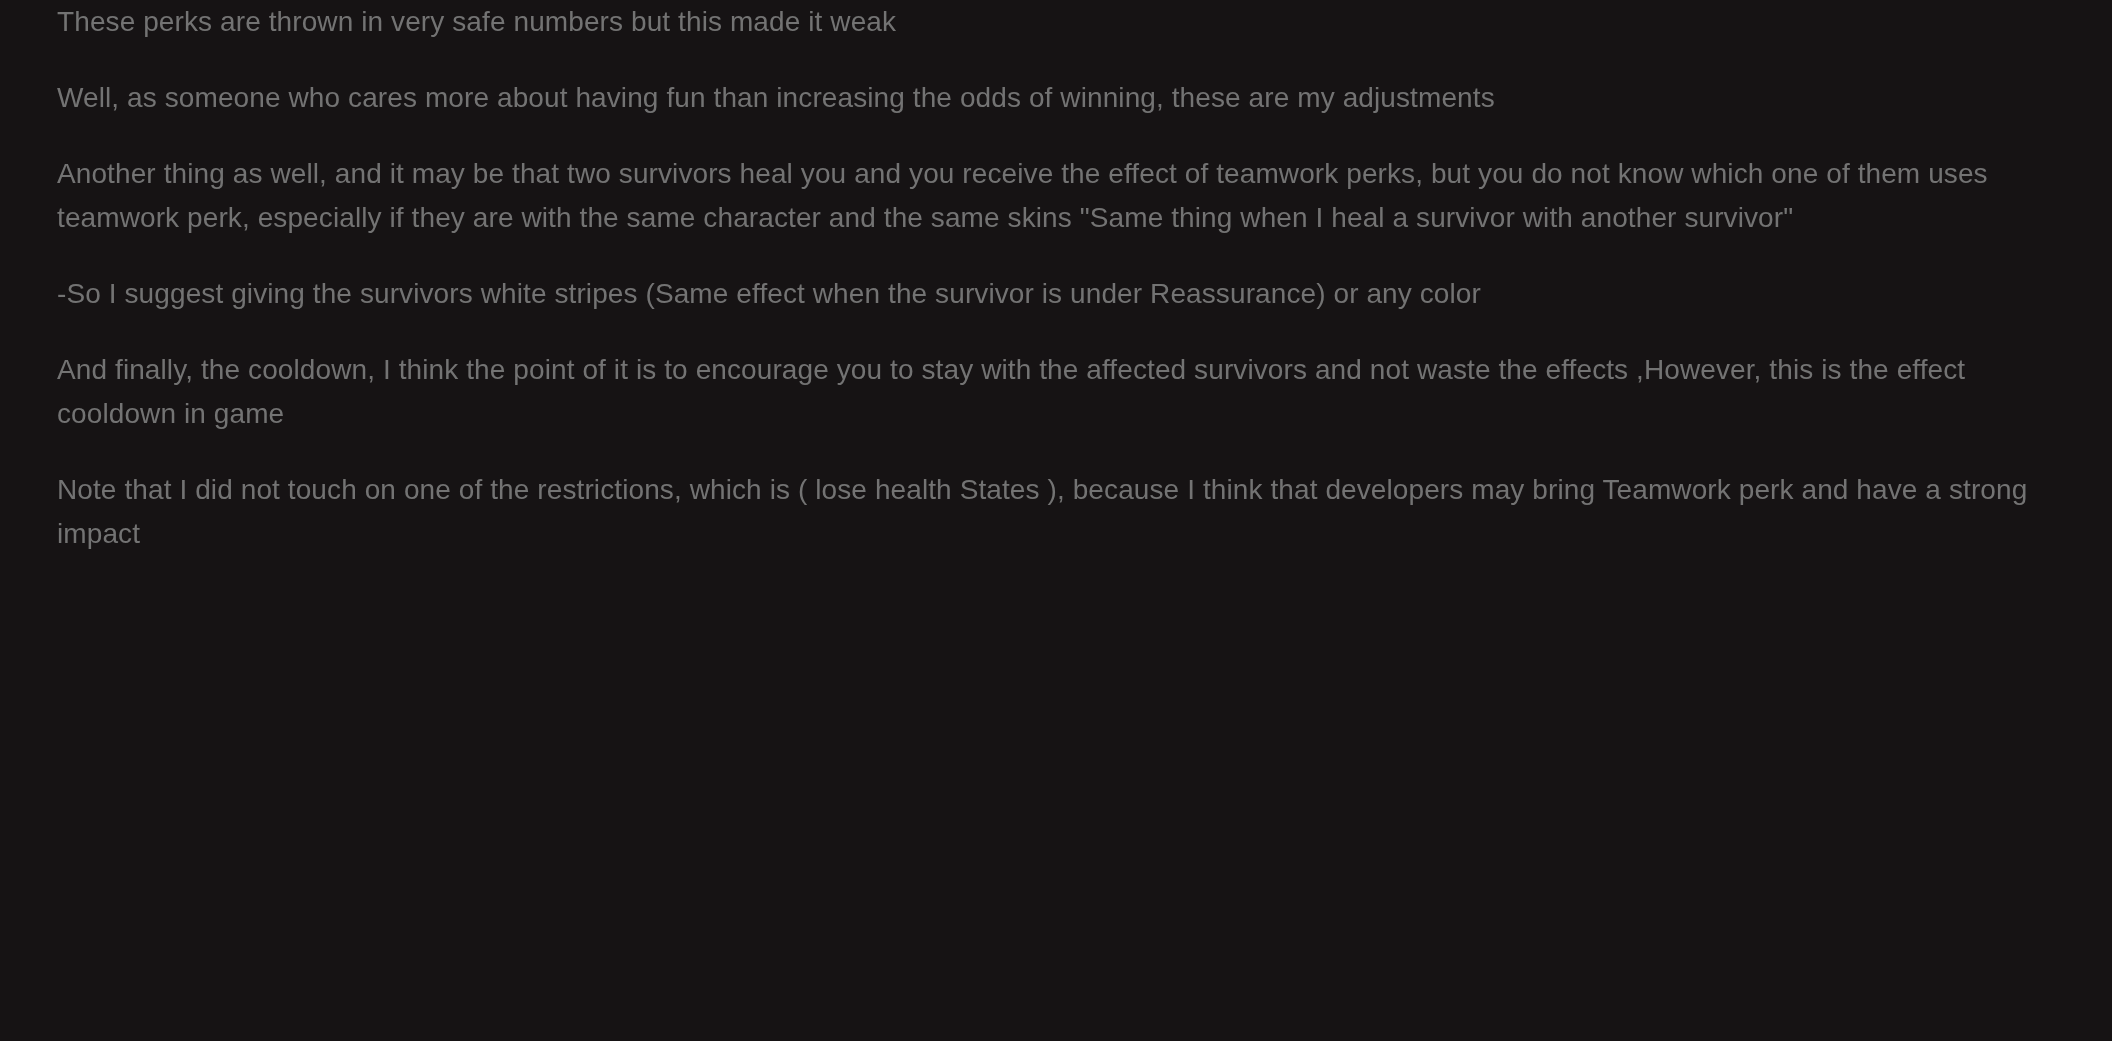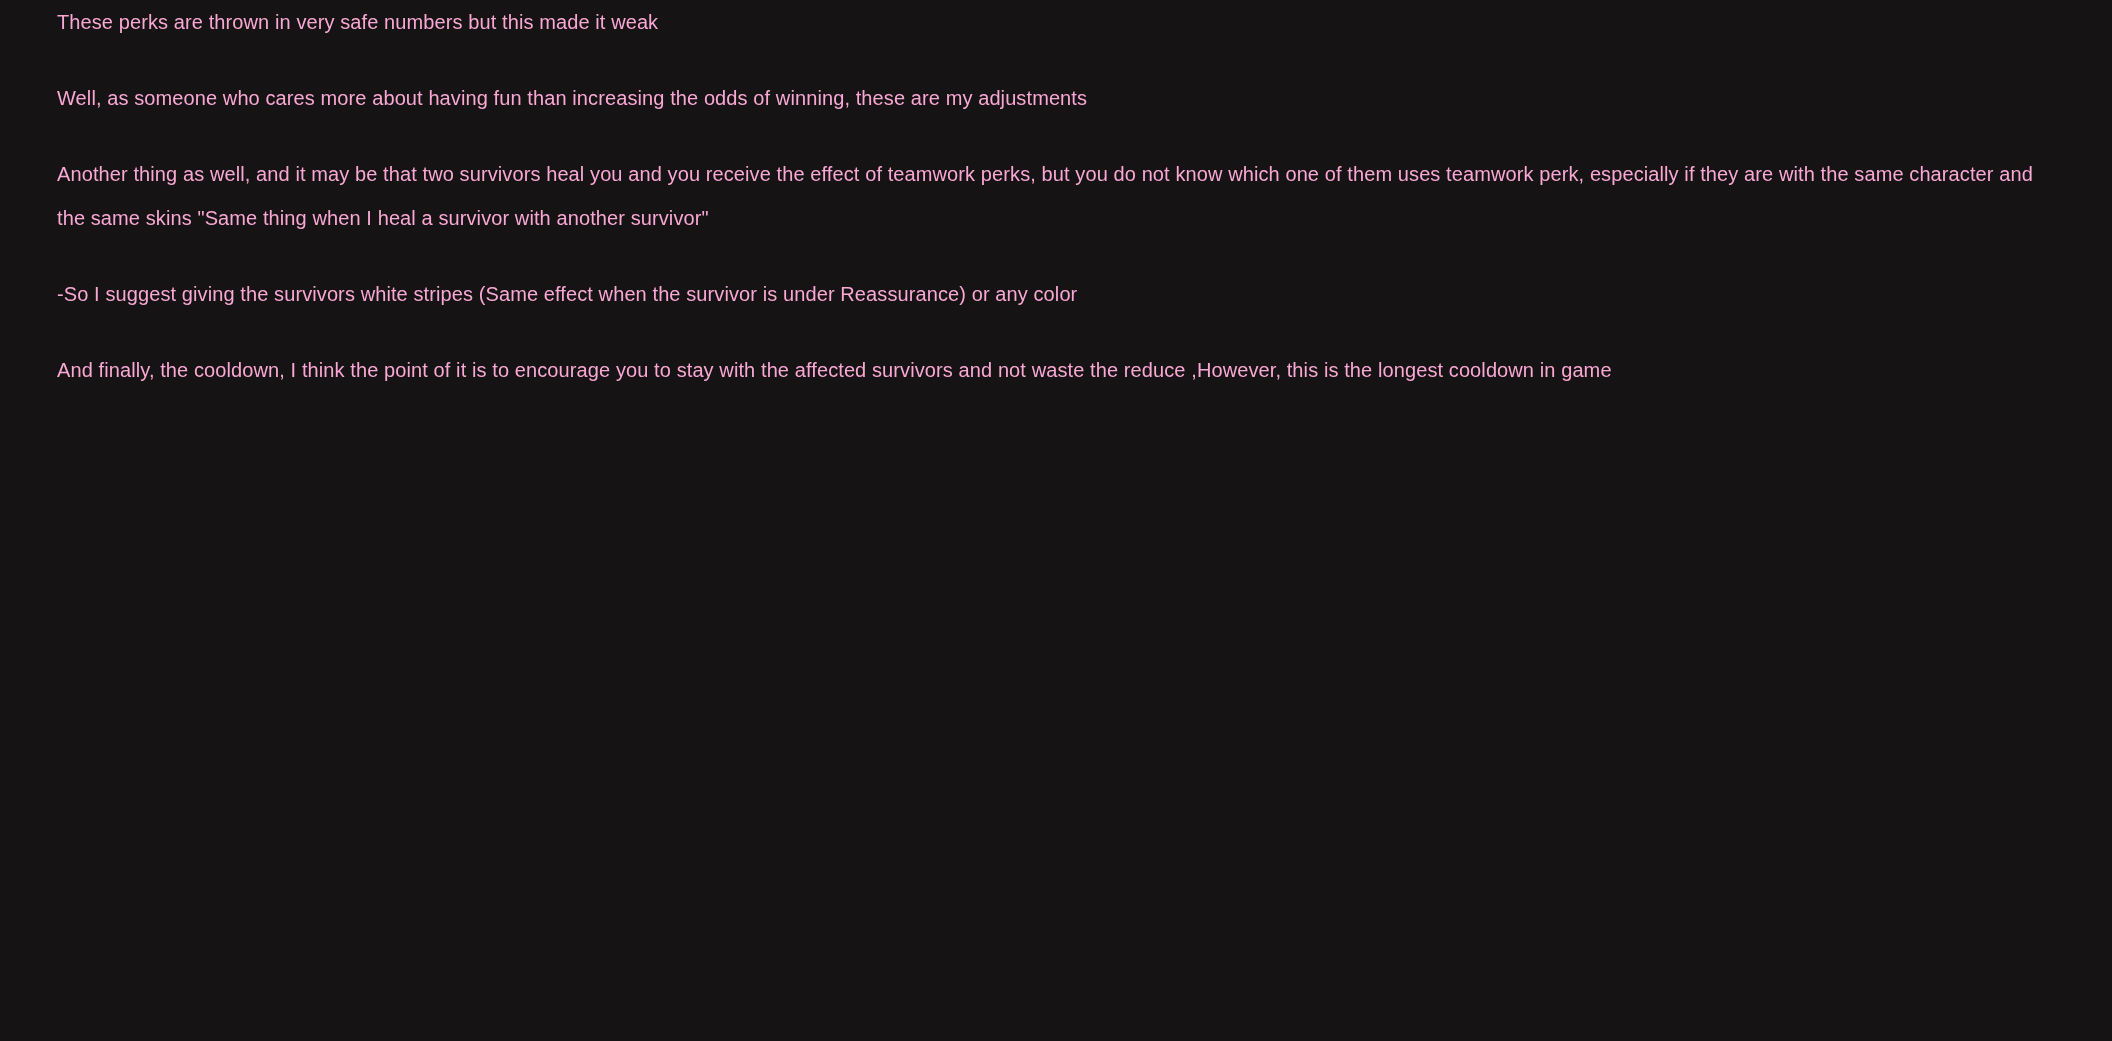--- a/index.html
+++ b/index.html
@@ -12,36 +12,37 @@
     height: 1041px;
     overflow: hidden;
     box-sizing: border-box;
   }
   .post-body {
     box-sizing: border-box;
     width: 2112px;
     height: 1041px;
     padding: 0 62px 0 57px;
     font-family: "Liberation Sans", "DejaVu Sans", sans-serif;
-    font-size: 20px;
+    font-size: 28px;
     line-height: 44px;
     font-weight: 400;
-    color: #f9a8d4;
+    color: #737373;
     letter-spacing: 0.1px;
   }
   .post-body p {
     margin: 0 0 32px 0;
     max-width: 1990px;
   }
   .post-body p:last-child {
     margin-bottom: 0;
   }
 </style>
 </head>
 <body>
 
 <main class="post-body">
   <p>These perks are thrown in very safe numbers but this made it weak</p>
   <p>Well, as someone who cares more about having fun than increasing the odds of winning, these are my adjustments</p>
   <p>Another thing as well, and it may be that two survivors heal you and you receive the effect of teamwork perks, but you do not know which one of them uses teamwork perk, especially if they are with the same character and the same skins "Same thing when I heal a survivor with another survivor"</p>
   <p>-So I suggest giving the survivors white stripes (Same effect when the survivor is under Reassurance) or any color</p>
-  <p>And finally, the cooldown, I think the point of it is to encourage you to stay with the affected survivors and not waste the reduce ,However, this is the longest cooldown in game</p>
+  <p>And finally, the cooldown, I think the point of it is to encourage you to stay with the affected survivors and not waste the effects ,However, this is the effect cooldown in game</p>
+  <p>Note that I did not touch on one of the restrictions, which is ( lose health States ), because I think that developers may bring Teamwork perk and have a strong impact</p>
 </main>
 
 </body></html>

